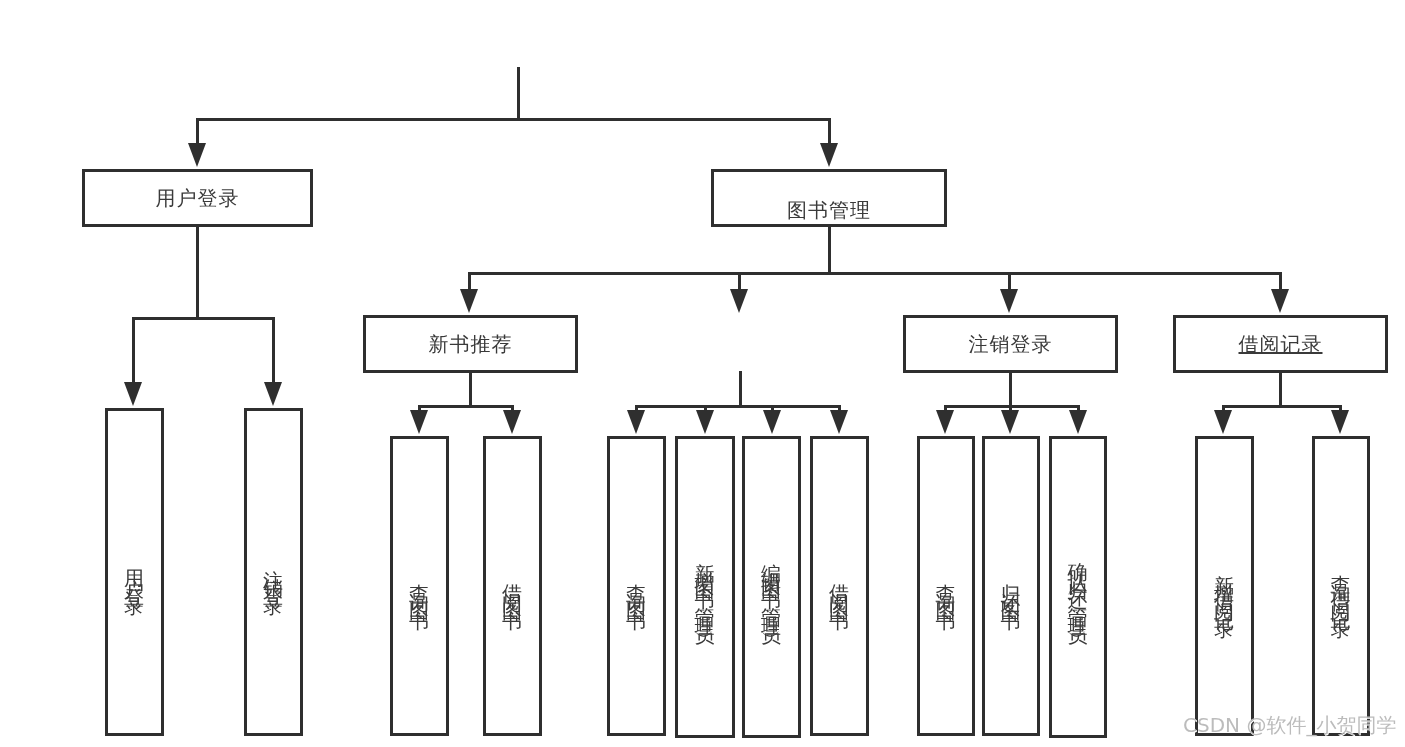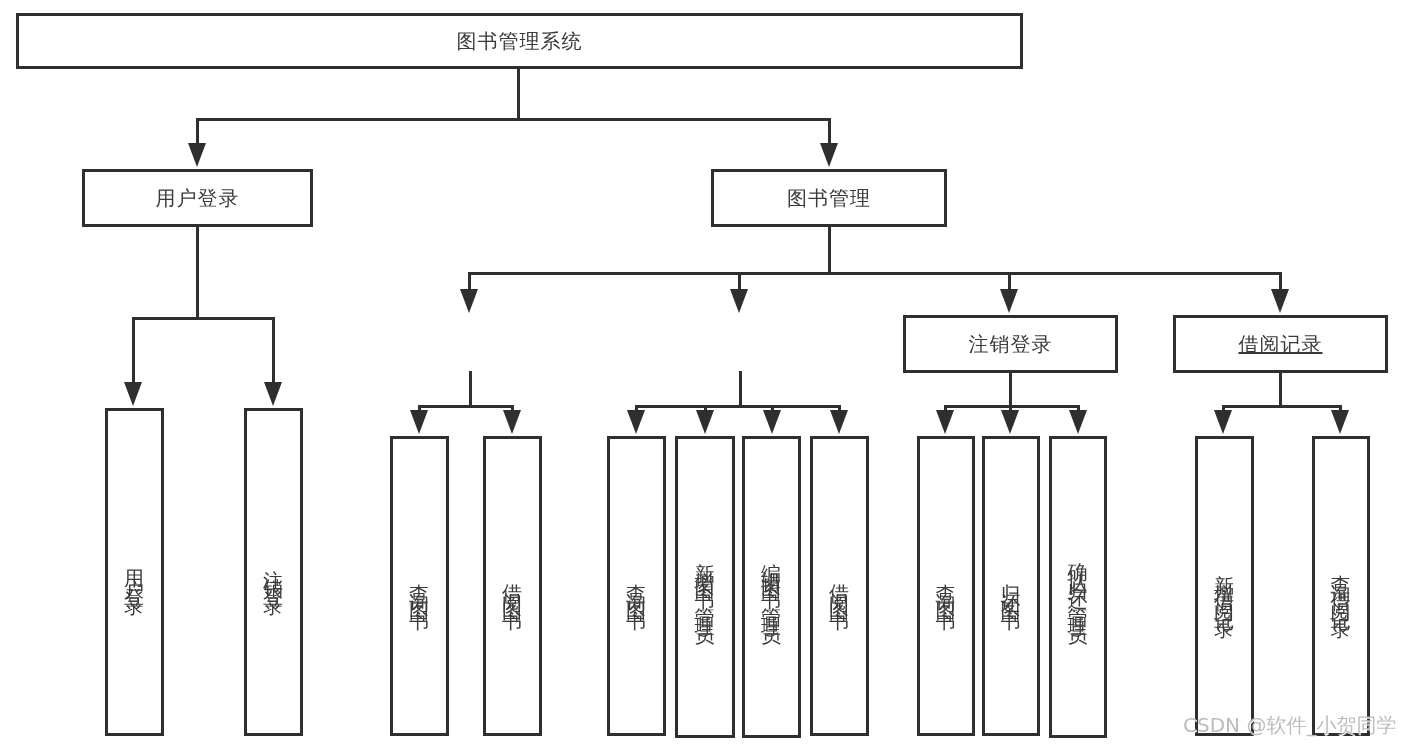--- a/index.html
+++ b/index.html
@@ -56,35 +56,32 @@
     color: #bcbcbc;
     text-shadow: 1px 1px 0 #ffffff;
     white-space: nowrap;
   }
 </style>
 </head>
 <body>
 
 <div id="canvas">
 
-  <div class="node" style="left:16px; top:13px; width:1007px; height:56px;">
-    <span class="lbl">图书管理系统</span>
-  </div>
 
   <div class="vline" style="left:517px; top:67px; height:53px;"></div>
   <div class="hline" style="left:197px; top:118px; width:634px;"></div>
   <div class="vline" style="left:196px; top:118px; height:27px;"></div>
   <div class="ahead" style="left:188px; top:143px;"></div>
   <div class="vline" style="left:828px; top:118px; height:27px;"></div>
   <div class="ahead" style="left:820px; top:143px;"></div>
 
   <div class="node" style="left:82px; top:169px; width:231px; height:58px;">
     <span class="lbl">用户登录</span>
   </div>
-  <div class="node" style="left:711px; top:169px; width:236px; height:58px;">
+  <div class="node" style="left:711px; top:169px; width:236px; height:58px;align-items:flex-end;">
     <span class="lbl">图书管理</span>
   </div>
 
   <div class="vline" style="left:196px; top:225px; height:94px;"></div>
   <div class="hline" style="left:132px; top:317px; width:143px;"></div>
   <div class="vline" style="left:132px; top:317px; height:67px;"></div>
   <div class="ahead" style="left:124px; top:382px;"></div>
   <div class="vline" style="left:272px; top:317px; height:67px;"></div>
   <div class="ahead" style="left:264px; top:382px;"></div>
 
@@ -92,20 +89,23 @@
   <div class="hline" style="left:468px; top:272px; width:814px;"></div>
   <div class="vline" style="left:468px; top:272px; height:19px;"></div>
   <div class="ahead" style="left:460px; top:289px;"></div>
   <div class="vline" style="left:738px; top:272px; height:19px;"></div>
   <div class="ahead" style="left:730px; top:289px;"></div>
   <div class="vline" style="left:1008px; top:272px; height:19px;"></div>
   <div class="ahead" style="left:1000px; top:289px;"></div>
   <div class="vline" style="left:1279px; top:272px; height:19px;"></div>
   <div class="ahead" style="left:1271px; top:289px;"></div>
 
+  <div class="node" style="left:363px; top:315px; width:215px; height:58px;">
+    <span class="lbl">新书推荐</span>
+  </div>
   <div class="node" style="left:903px; top:315px; width:215px; height:58px;">
     <span class="lbl">注销登录</span>
   </div>
   <div class="node" style="left:1173px; top:315px; width:215px; height:58px;text-decoration:underline;">
     <span class="lbl">借阅记录</span>
   </div>
 
   <div class="vline" style="left:469px; top:371px; height:37px;"></div>
   <div class="hline" style="left:418px; top:405px; width:96px;"></div>
   <div class="vline" style="left:418px; top:405px; height:7px;"></div>

